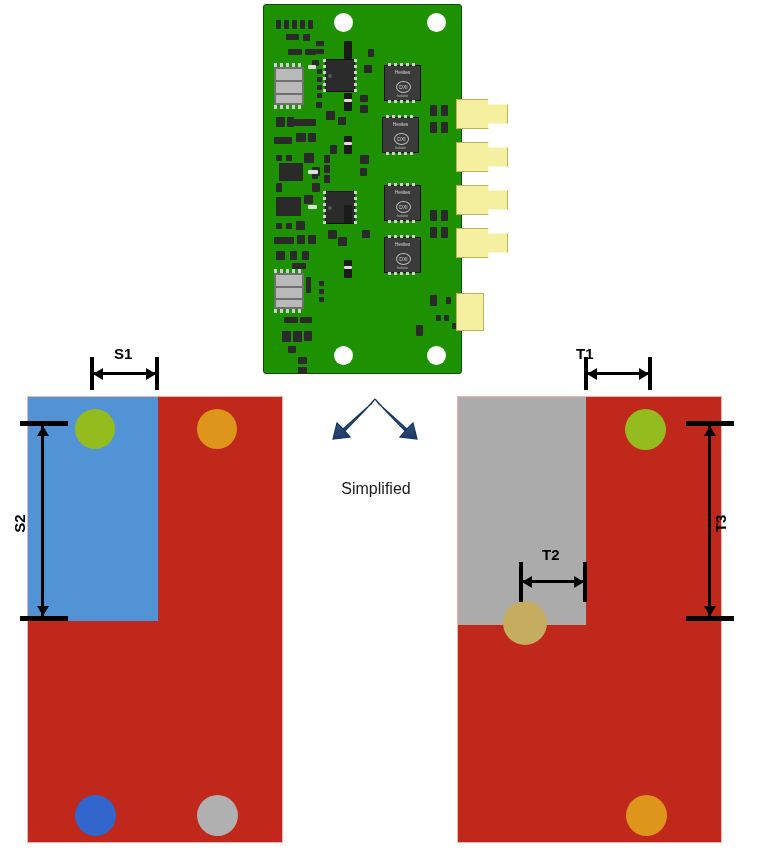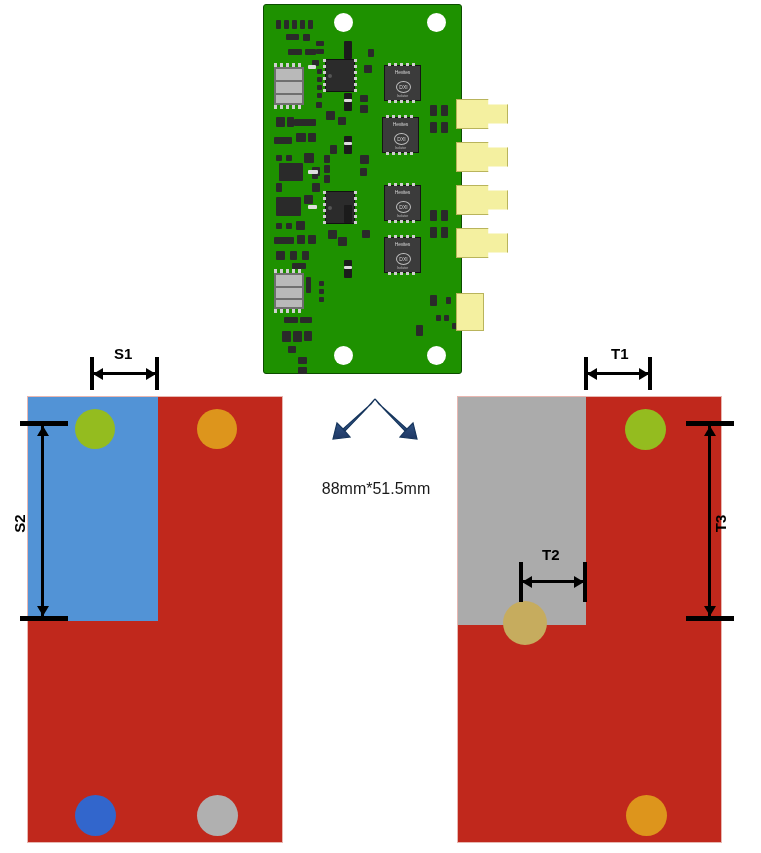--- a/index.html
+++ b/index.html
@@ -401,37 +401,37 @@
         </linearGradient>
       </defs>
 
       <path d="M50 4 L41 14 L20 36 L12 28 L8 44 L25 42 L18 34 L46 9 Z" fill="url(#chevGrad)" stroke="#17365D" stroke-width="1.2"></path>
 
       <path d="M50 4 L59 14 L80 36 L88 28 L92 44 L75 42 L82 34 L54 9 Z" fill="url(#chevGrad)" stroke="#17365D" stroke-width="1.2"></path>
     </svg>
   </div>
 
   <div id="caption">
-    <div>88mm*51.5mm</div>
+    <div>Simplified</div>
   </div>
 
   <div class="board-rect" style="left:457px; top:396px; width:265px; height:447px; background:#C0281C;"></div>
 
   <div class="overlay-rect" style="left:458px; top:397px; width:128px; height:228px; background:#ABABAB;"></div>
 
   <div class="dot" style="left:625px; top:409px; width:41px; height:41px; background:#94BC1F;"></div>
   <div class="dot" style="left:503px; top:601px; width:44px; height:44px; background:#C6AC5E;"></div>
   <div class="dot" style="left:626px; top:795px; width:41px; height:41px; background:#DD951C;"></div>
 
   <div class="dim-tick" style="left:584px; top:357px; width:4px; height:33px;"></div>
   <div class="dim-tick" style="left:648px; top:357px; width:4px; height:33px;"></div>
   <div class="dim-line-h" style="left:588px; top:372px; width:60px;"></div>
   <div class="arrow-left" style="left:587px; top:367.5px;"></div>
   <div class="arrow-right" style="left:639px; top:367.5px;"></div>
-  <div class="dim-label" style="left:611px; top:345px;">T1</div>
+  <div class="dim-label" style="left:576px; top:345px;">T1</div>
 
   <div class="dim-tick" style="left:519px; top:562px; width:4px; height:40px;"></div>
   <div class="dim-tick" style="left:583px; top:562px; width:4px; height:40px;"></div>
   <div class="dim-line-h" style="left:523px; top:580px; width:60px;"></div>
   <div class="arrow-left" style="left:522px; top:575.5px;"></div>
   <div class="arrow-right" style="left:574px; top:575.5px;"></div>
   <div class="dim-label" style="left:542px; top:546px;">T2</div>
 
   <div class="dim-tick" style="left:686px; top:421px; width:48px; height:5px;"></div>
   <div class="dim-tick" style="left:686px; top:616px; width:48px; height:5px;"></div>

